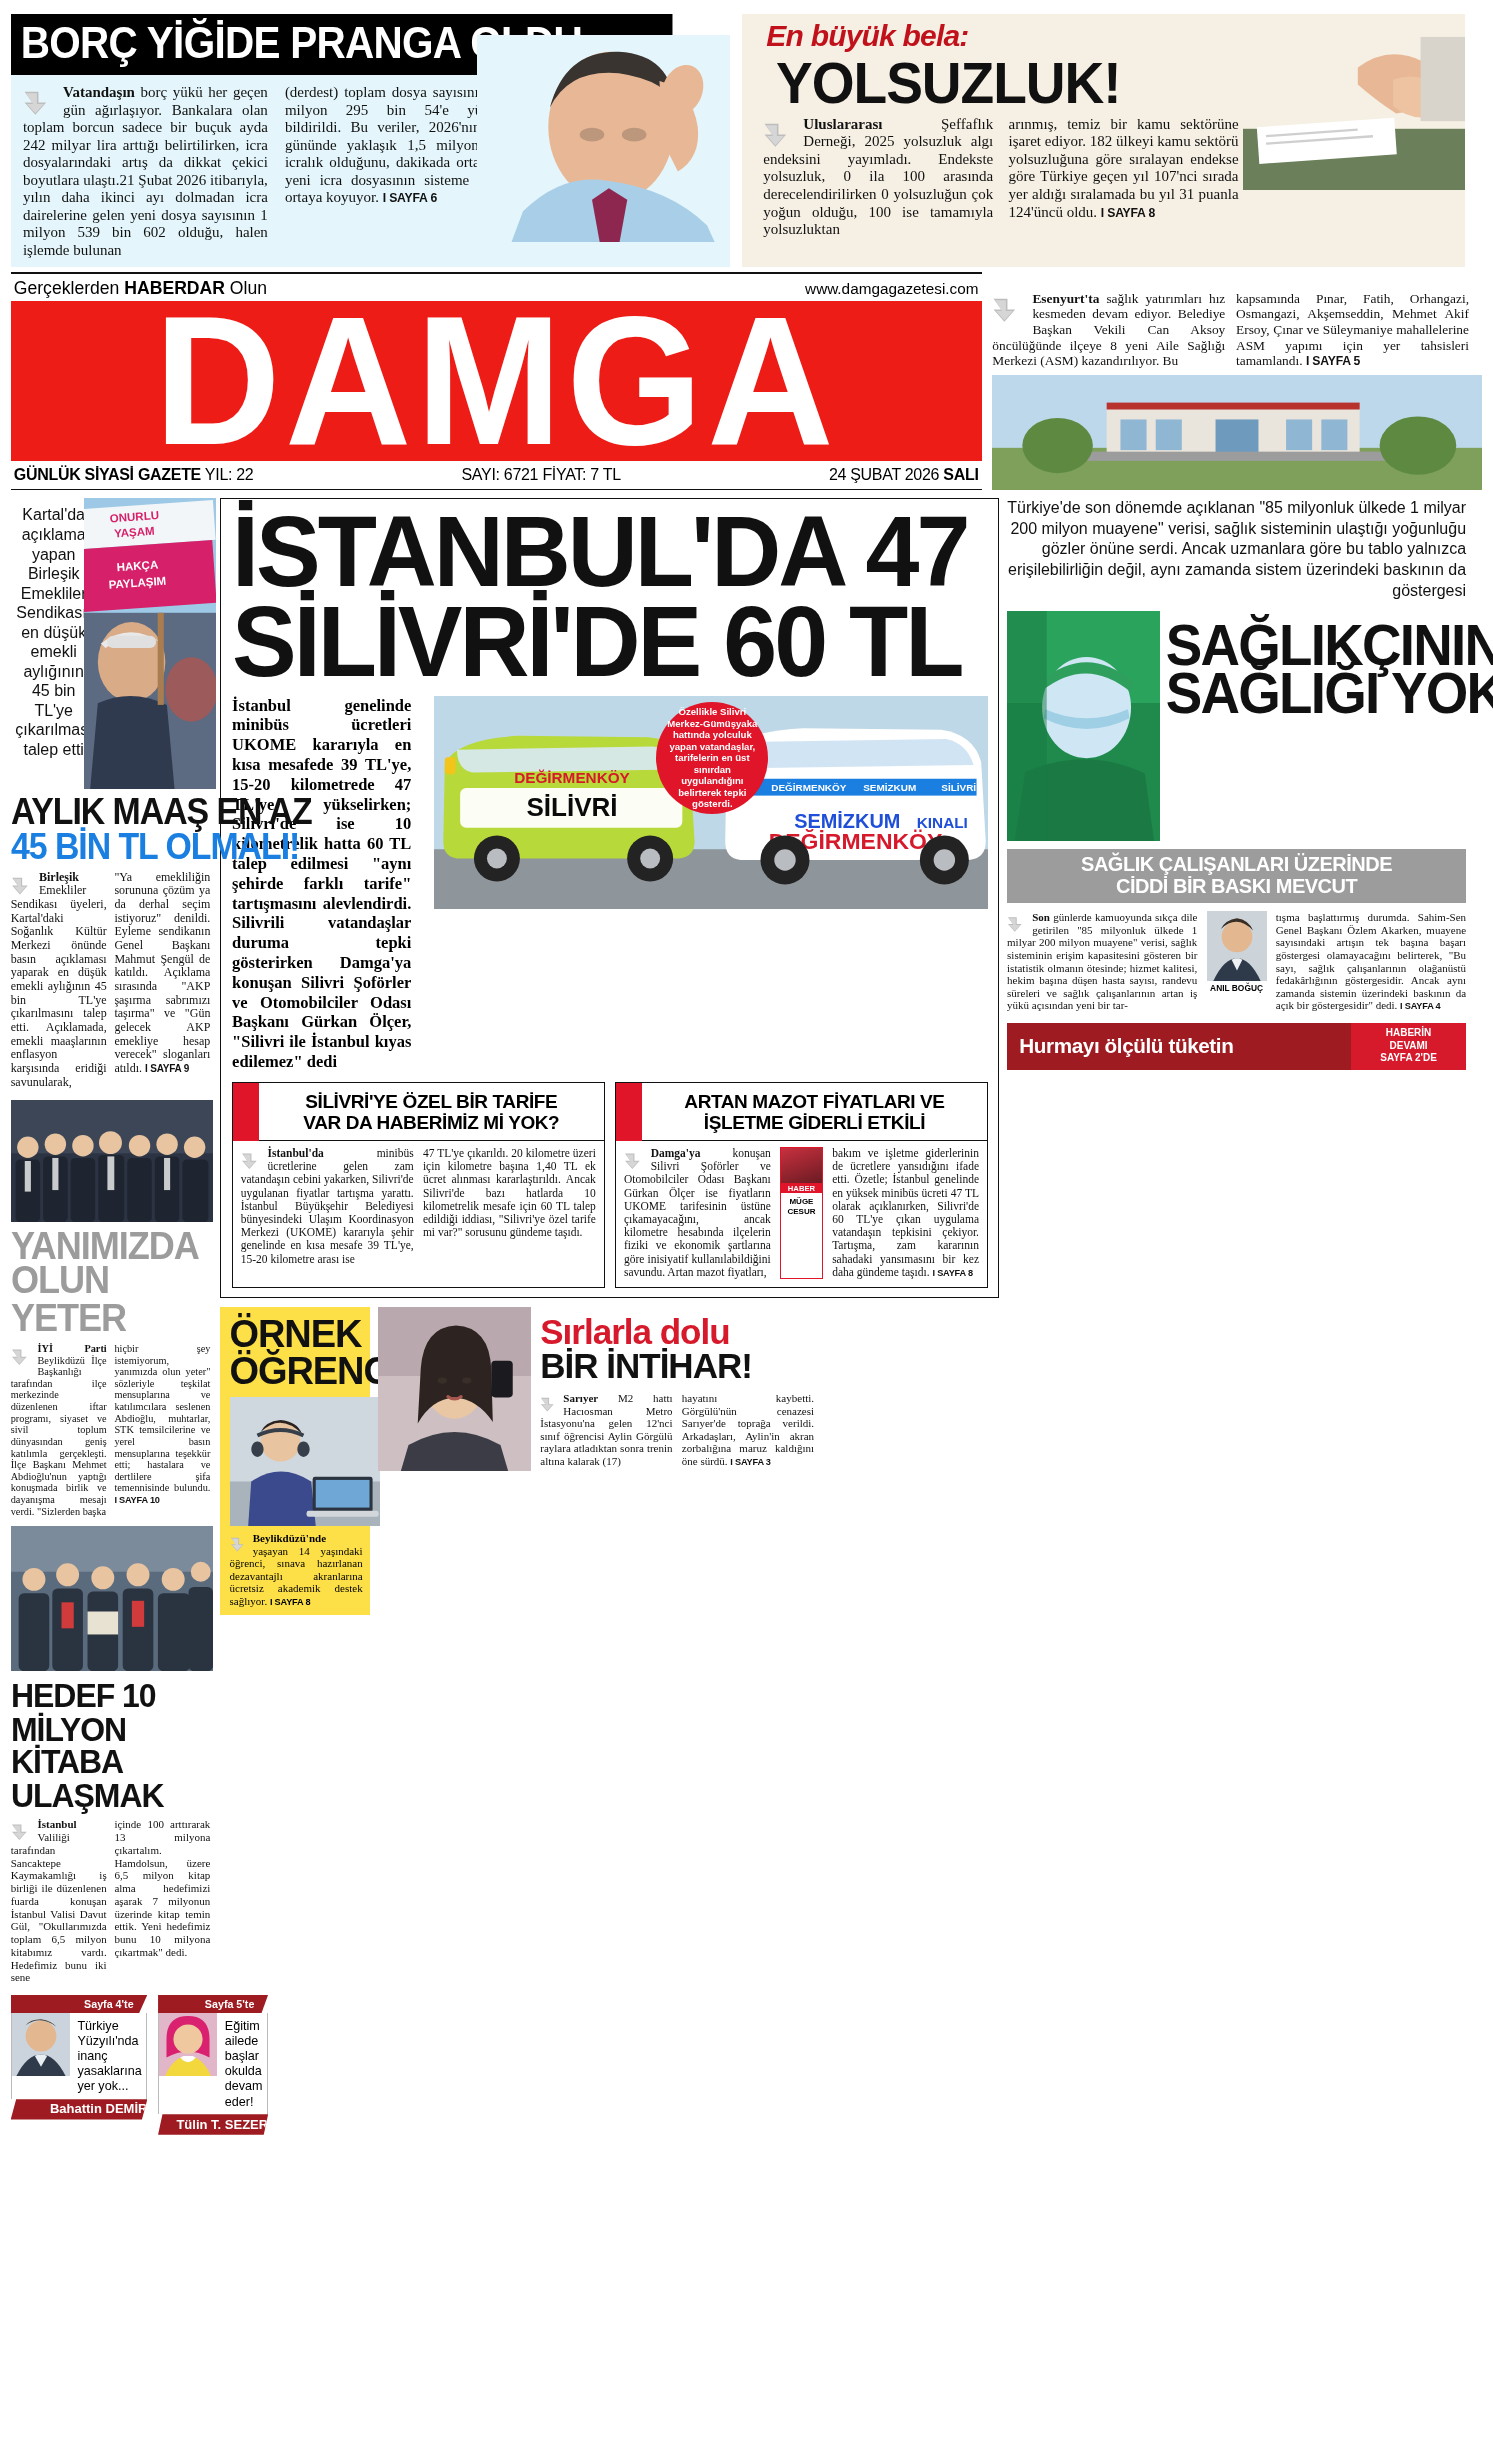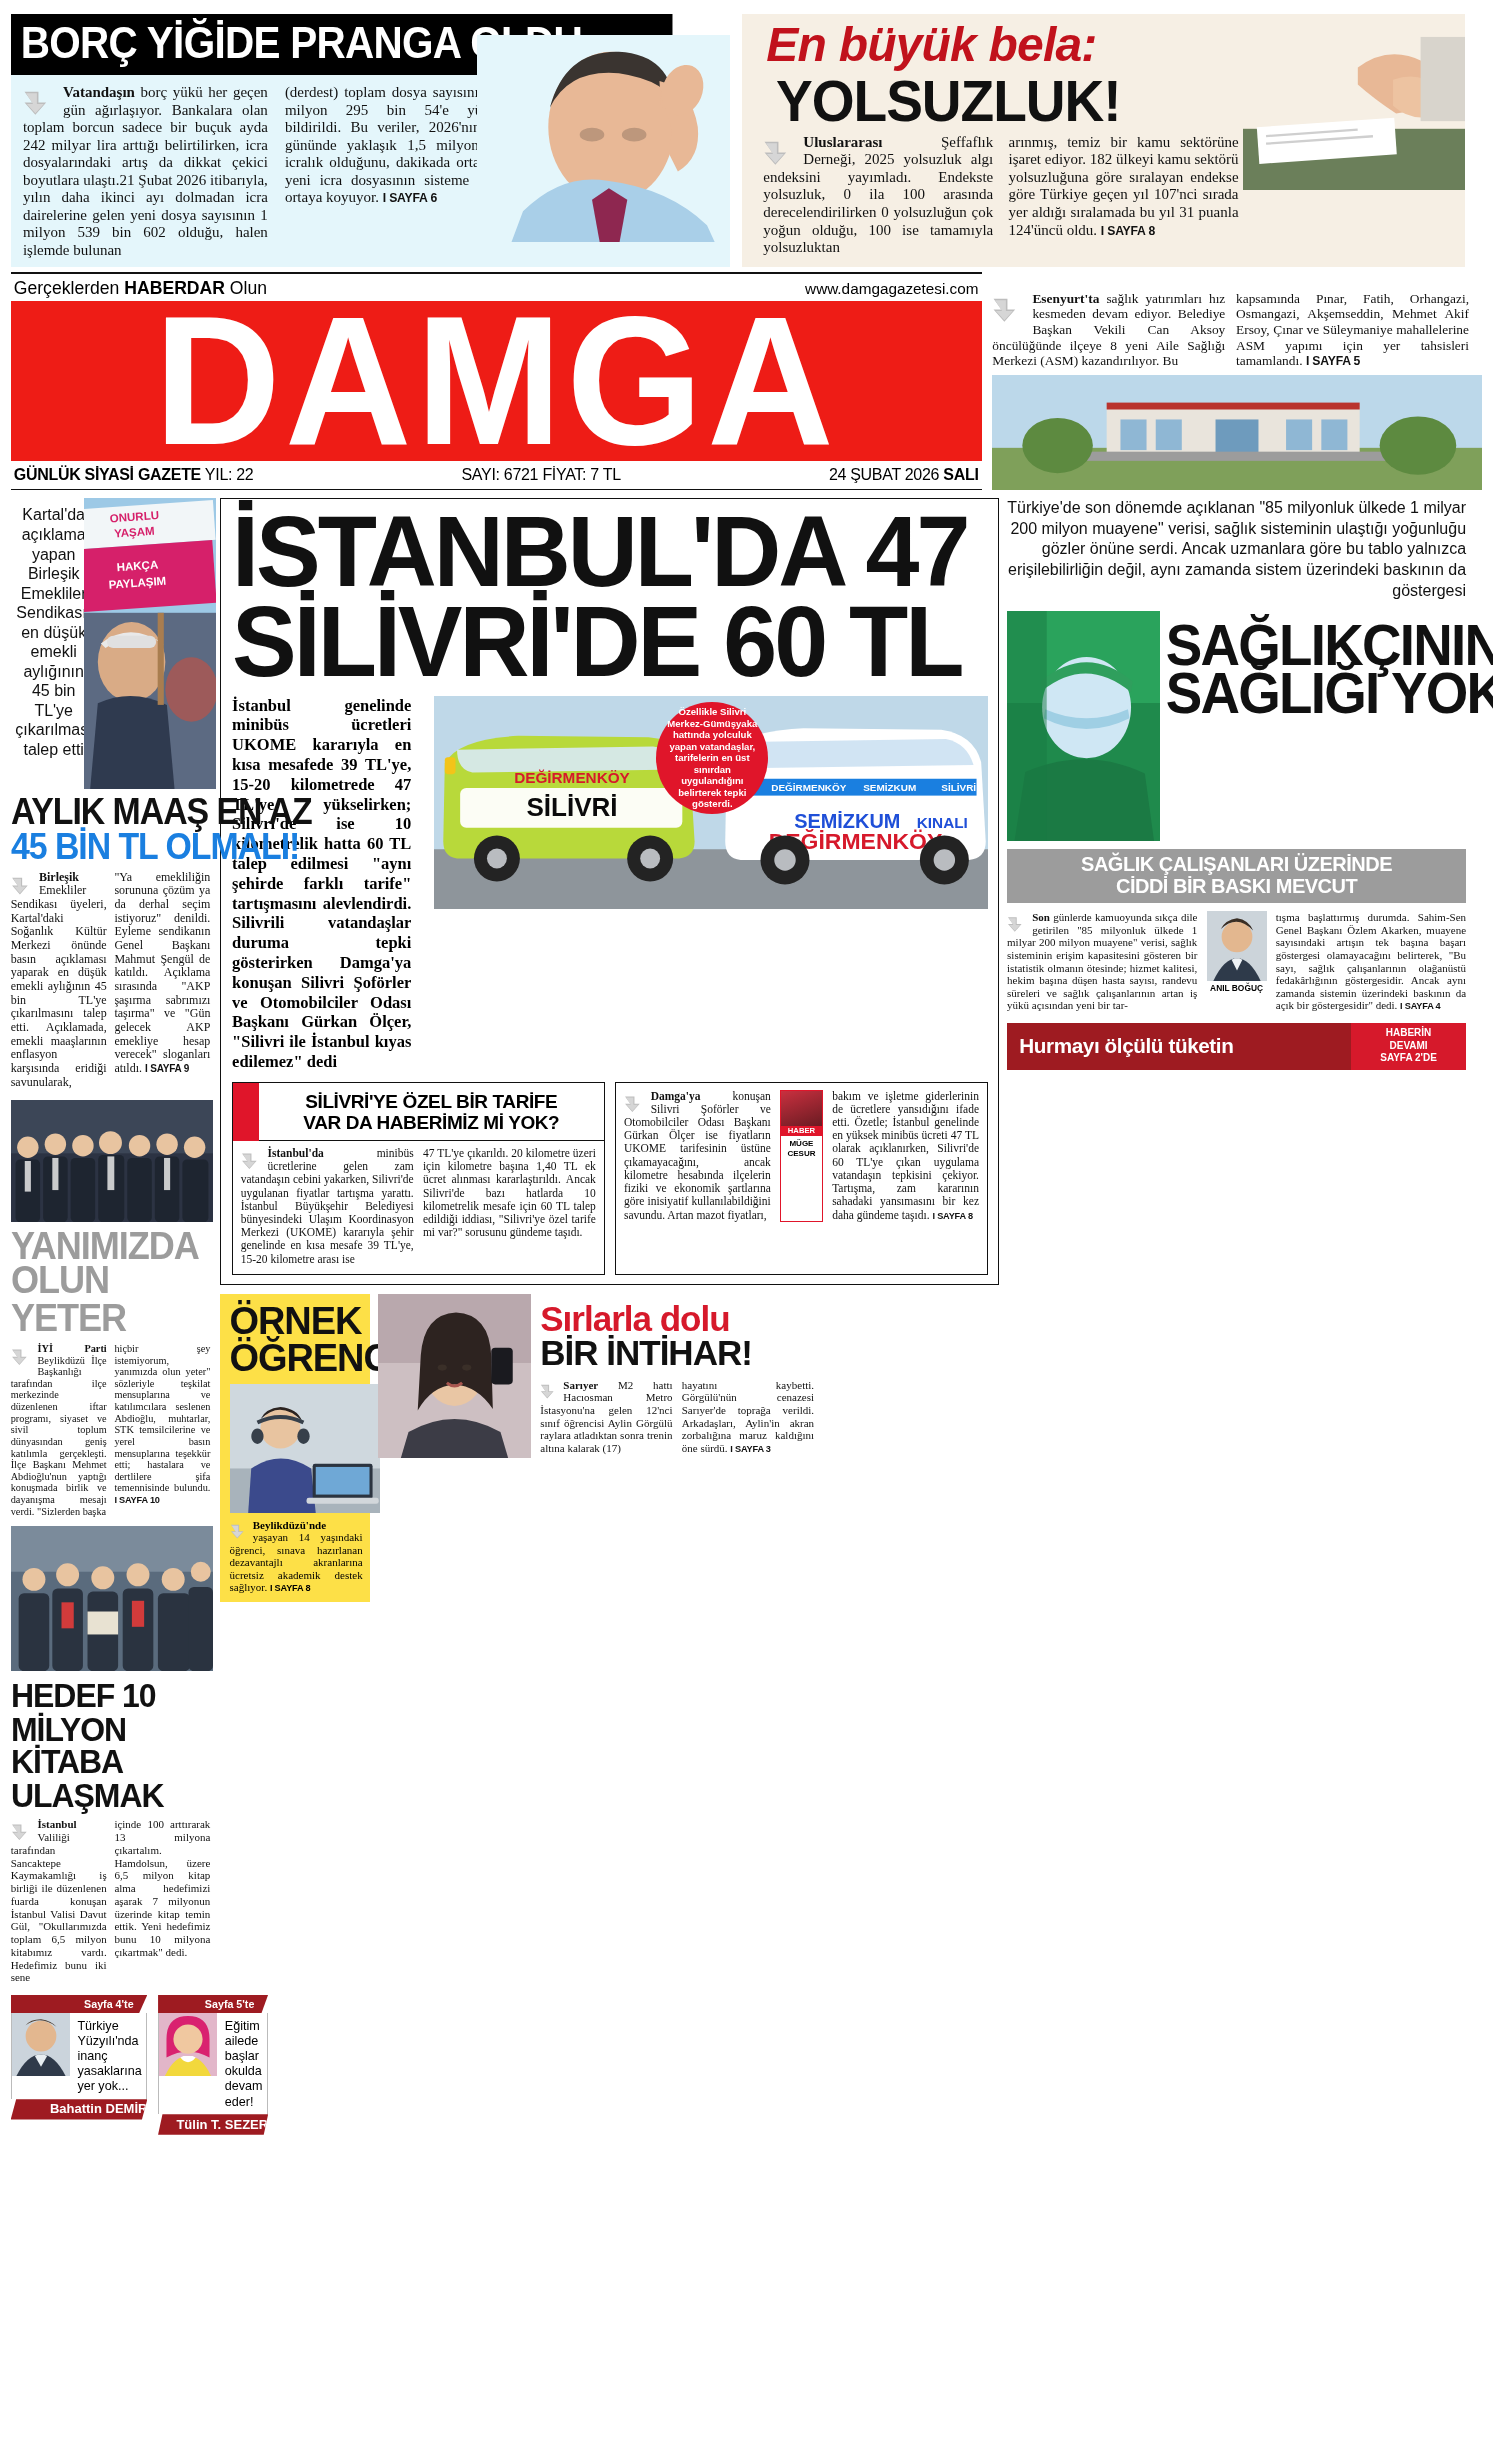--- a/index.html
+++ b/index.html
@@ -74,21 +74,21 @@
     background: #f6efe4;
     position: relative;
     padding: 7.7px 10.7px 6.1px 10.7px;
     overflow: hidden;
   }
   .tr-head-red {
     color: #c1121c;
     font-family: "Liberation Sans", sans-serif;
     font-weight: 700;
     font-style: italic;
-    font-size: 48px;
+    font-size: 30px;
     letter-spacing: -0.8px;
     line-height: 1;
     margin-left: 13.8px;
   }
   .tr-head-blk {
     color: #111;
     font-family: "Liberation Sans Narrow", "Liberation Sans", sans-serif;
     font-weight: 700;
     font-size: 58px;
     letter-spacing: -1.1px;
@@ -770,20 +770,27 @@
                 </span>
                 <div class="body-txt" style="font-size:11.5px;line-height:1.15"><b>İstanbul'da</b><span> minibüs ücretlerine gelen zam vatandaşın cebini yakarken, Silivri'de uygulanan fiyatlar tartışma yarattı. İstanbul Büyükşehir Belediyesi bünyesindeki Ulaşım Koordinasyon Merkezi (UKOME) kararıyla şehir genelinde en kısa mesafe 39 TL'ye, 15-20 kilometre arası ise</span></div>
               </div>
               <div class="sub-col">
                 <div class="body-txt" style="font-size:11.5px;line-height:1.15">47 TL'ye çıkarıldı. 20 kilometre üzeri için kilometre başına 1,40 TL ek ücret alınması kararlaştırıldı. Ancak Silivri'de bazı hatlarda 10 kilometrelik mesafe için 60 TL talep edildiği iddiası, "Silivri'ye özel tarife mi var?" sorusunu gündeme taşıdı.</div>
               </div>
             </div>
           </div>
 
           <div class="sub-box">
+            <div class="sub-head-row">
+              <div class="sub-bar"></div>
+              <div class="sub-head">
+                <span>ARTAN MAZOT FİYATLARI VE</span><br>
+                <span>İŞLETME GİDERLİ ETKİLİ</span>
+              </div>
+            </div>
             <div class="sub-cols">
               <div class="sub-col">
                 <span class="arrow-ico" style="width:23px;height:21.4px;margin-right:3.8px">
                   <svg viewBox="0 0 44 40" style="width:23px;height:21.4px">
                       <path d="M2 6 L20 6 L20 20 L30 20 L16 36 L2 20 L12 20 Z" fill="#bdbdbd"></path>
                       <path d="M4 8 L18 8 L18 22 L27 22 L16 34 L5 22 L13 22 Z" fill="#d6d6d6"></path>
                     </svg>
                 </span>
                 <div class="body-txt" style="font-size:11.5px;line-height:1.15"><b>Damga'ya</b><span> konuşan Silivri Şoförler ve Otomobilciler Odası Başkanı Gürkan Ölçer ise fiyatların UKOME tarifesinin üstüne çıkamayacağını, ancak kilometre hesabında ilçelerin fiziki ve ekonomik şartlarına göre inisiyatif kullanılabildiğini savundu. Artan mazot fiyatları,</span></div>
               </div>

